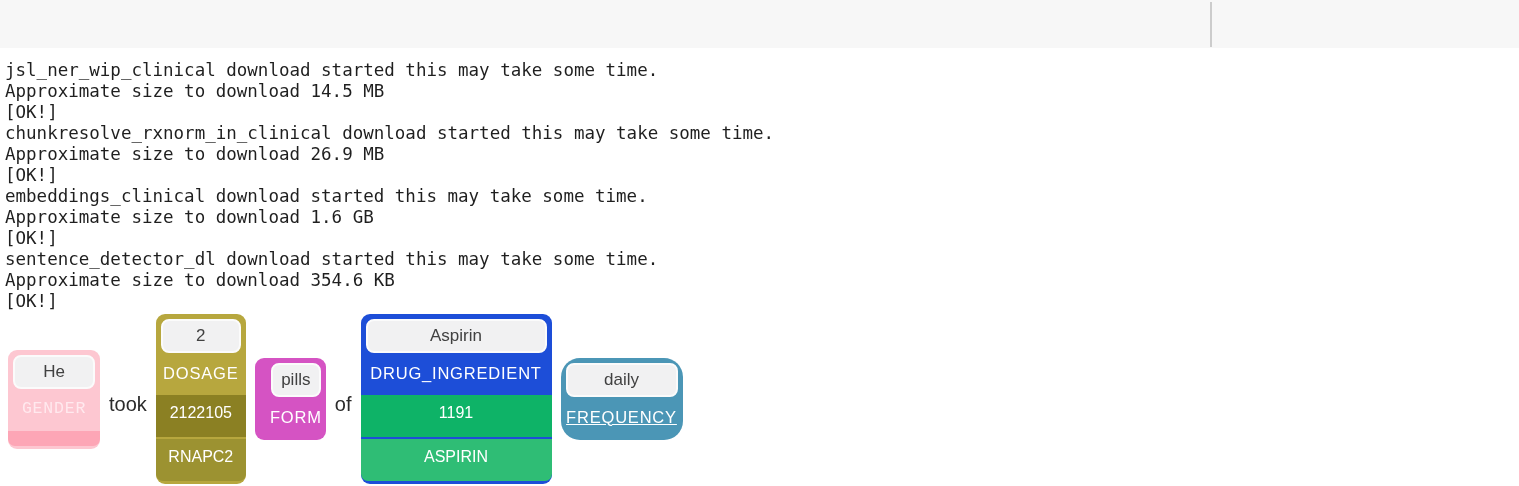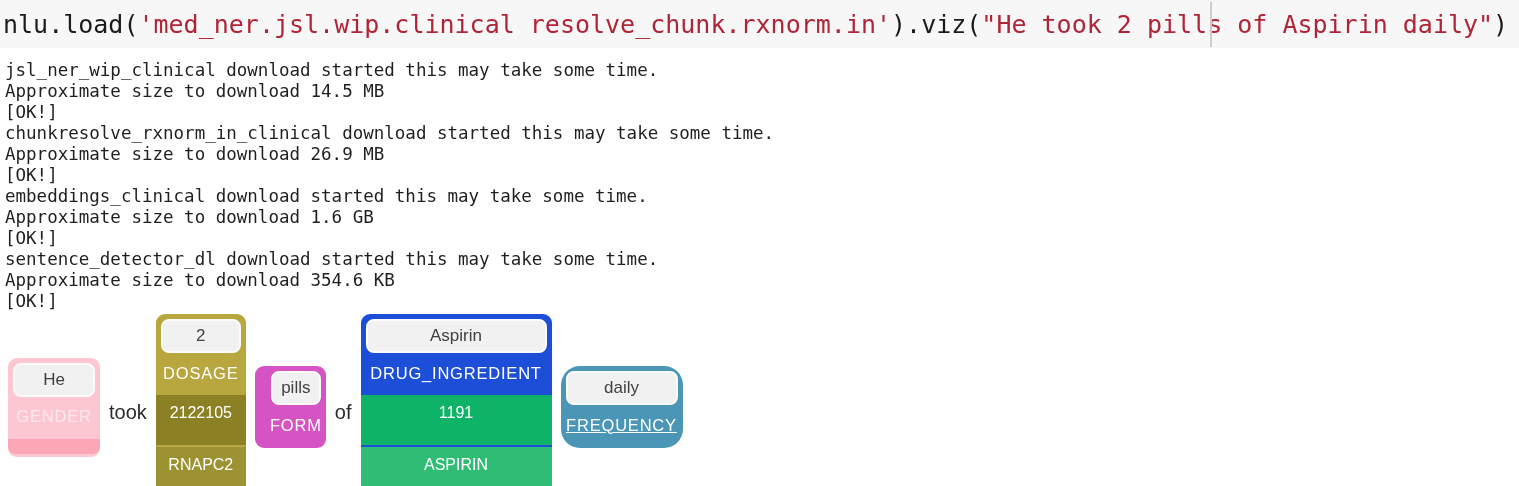--- a/index.html
+++ b/index.html
@@ -80,55 +80,54 @@
   }
   .entity-label {
     height: 40px;
     display: flex; align-items: center; justify-content: center;
     font-size: 16.5px;
     letter-spacing: 0.8px;
     color: #ffffff;
     white-space: nowrap;
   }
   .entity-row {
-    height: 50px;
+    height: 42px;
     line-height: 35px;
     margin: 2px -5px 0;
     color: #ffffff;
     font-size: 16px;
     white-space: nowrap;
   }
   .entity-row:last-child { border-radius: 0 0 7px 7px; }
   .entity-row.empty { height: 15px; }
 </style>
 </head>
 <body>
 
 <div class="code-cell">
-  <div class="code-line"><span class="code-plain">nlu.load(</span><span class="code-string">'med_ner.jsl.wip.clinical resolve_chunk.rxnorm.in'</span><span class="code-plain">).viz(</span><span class="code-string">"He took 2 pills of Aspirin daily"</span><span class="code-plain">)</span></div>
   <div class="text-cursor"></div>
 </div>
 
 <pre class="console-output">jsl_ner_wip_clinical download started this may take some time.
 Approximate size to download 14.5 MB
 [OK!]
 chunkresolve_rxnorm_in_clinical download started this may take some time.
 Approximate size to download 26.9 MB
 [OK!]
 embeddings_clinical download started this may take some time.
 Approximate size to download 1.6 GB
 [OK!]
 sentence_detector_dl download started this may take some time.
 Approximate size to download 354.6 KB
 [OK!]</pre>
 
 <div class="viz-row">
     <div class="token-card" style="background: rgb(253, 199, 209); width: 92px;">
       <div class="chip">He</div>
-      <div class="entity-label" style="color: rgb(255, 233, 238);">GENDER</div>
+      <div class="entity-label" style="color: rgb(255, 233, 238); font-family: Liberation Mono, monospace;">GENDER</div>
       <div class="entity-row empty" style="background: rgb(253, 166, 182);"></div>
     </div>
     <span class="viz-word">took</span>
     <div class="token-card" style="background: rgb(183, 167, 62); width: 90px;">
       <div class="chip">2</div>
       <div class="entity-label" style="color: rgb(255, 255, 255);">DOSAGE</div>
       <div class="entity-row" style="background: rgb(139, 128, 35);">2122105</div>
       <div class="entity-row" style="background: rgb(156, 146, 49);">RNAPC2</div>
     </div>
     <div class="token-card" style="background: rgb(213, 83, 195); width: 71px; padding-left: 16px;">

